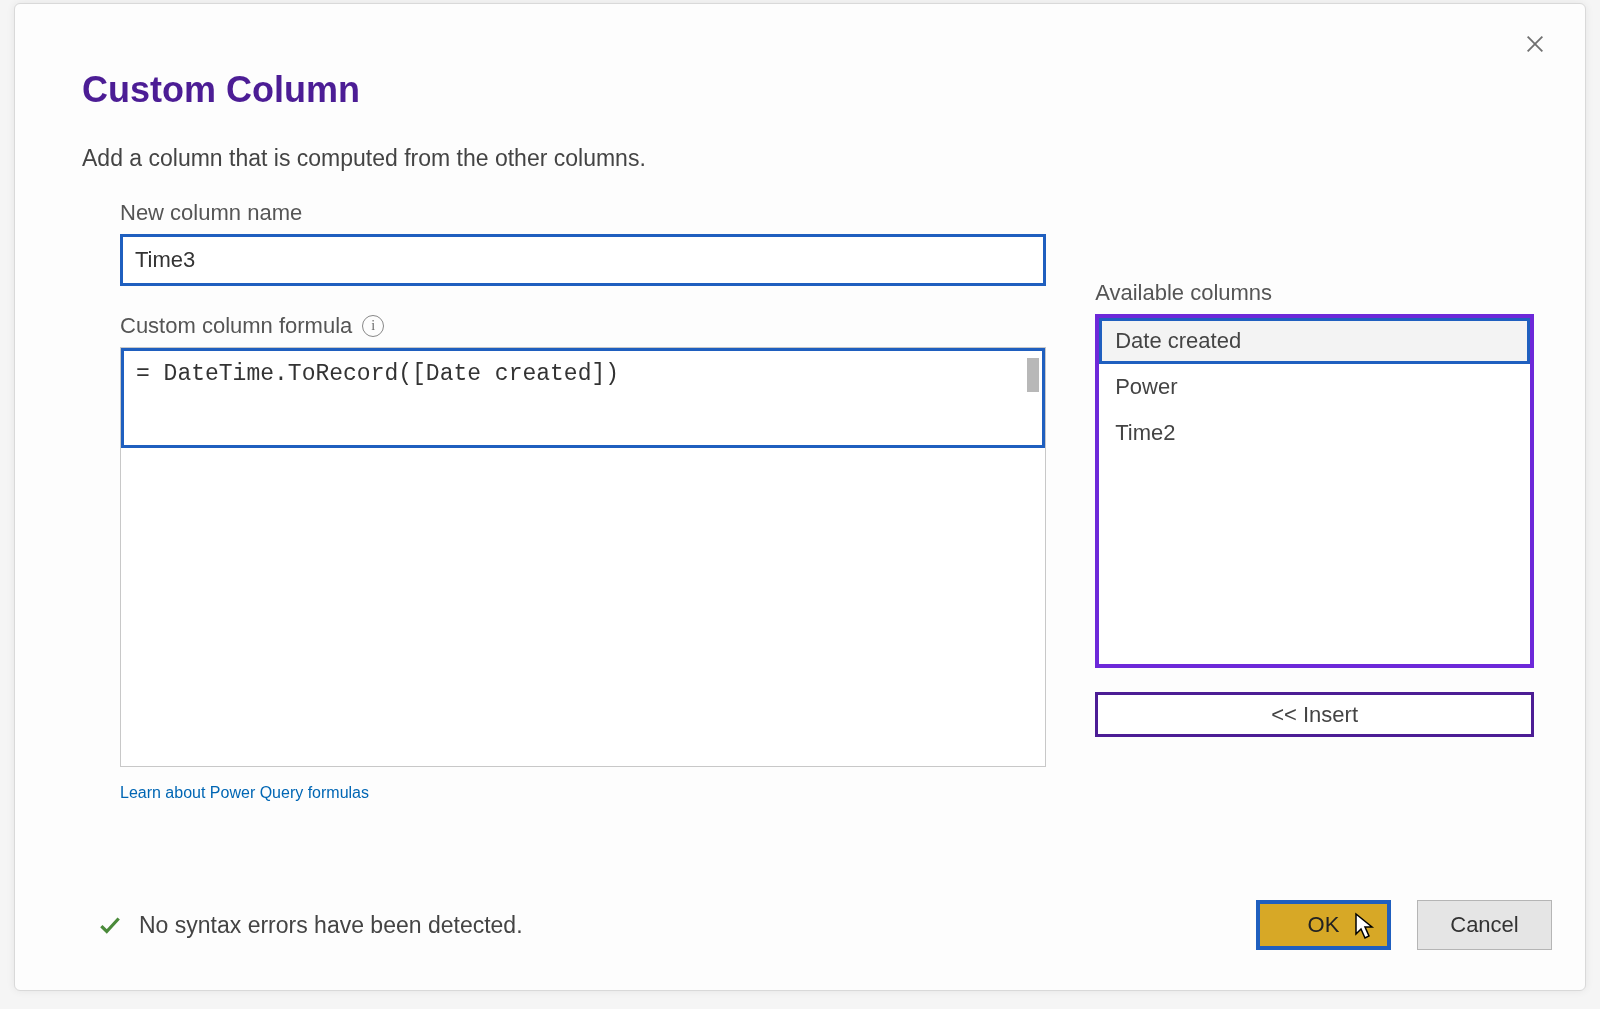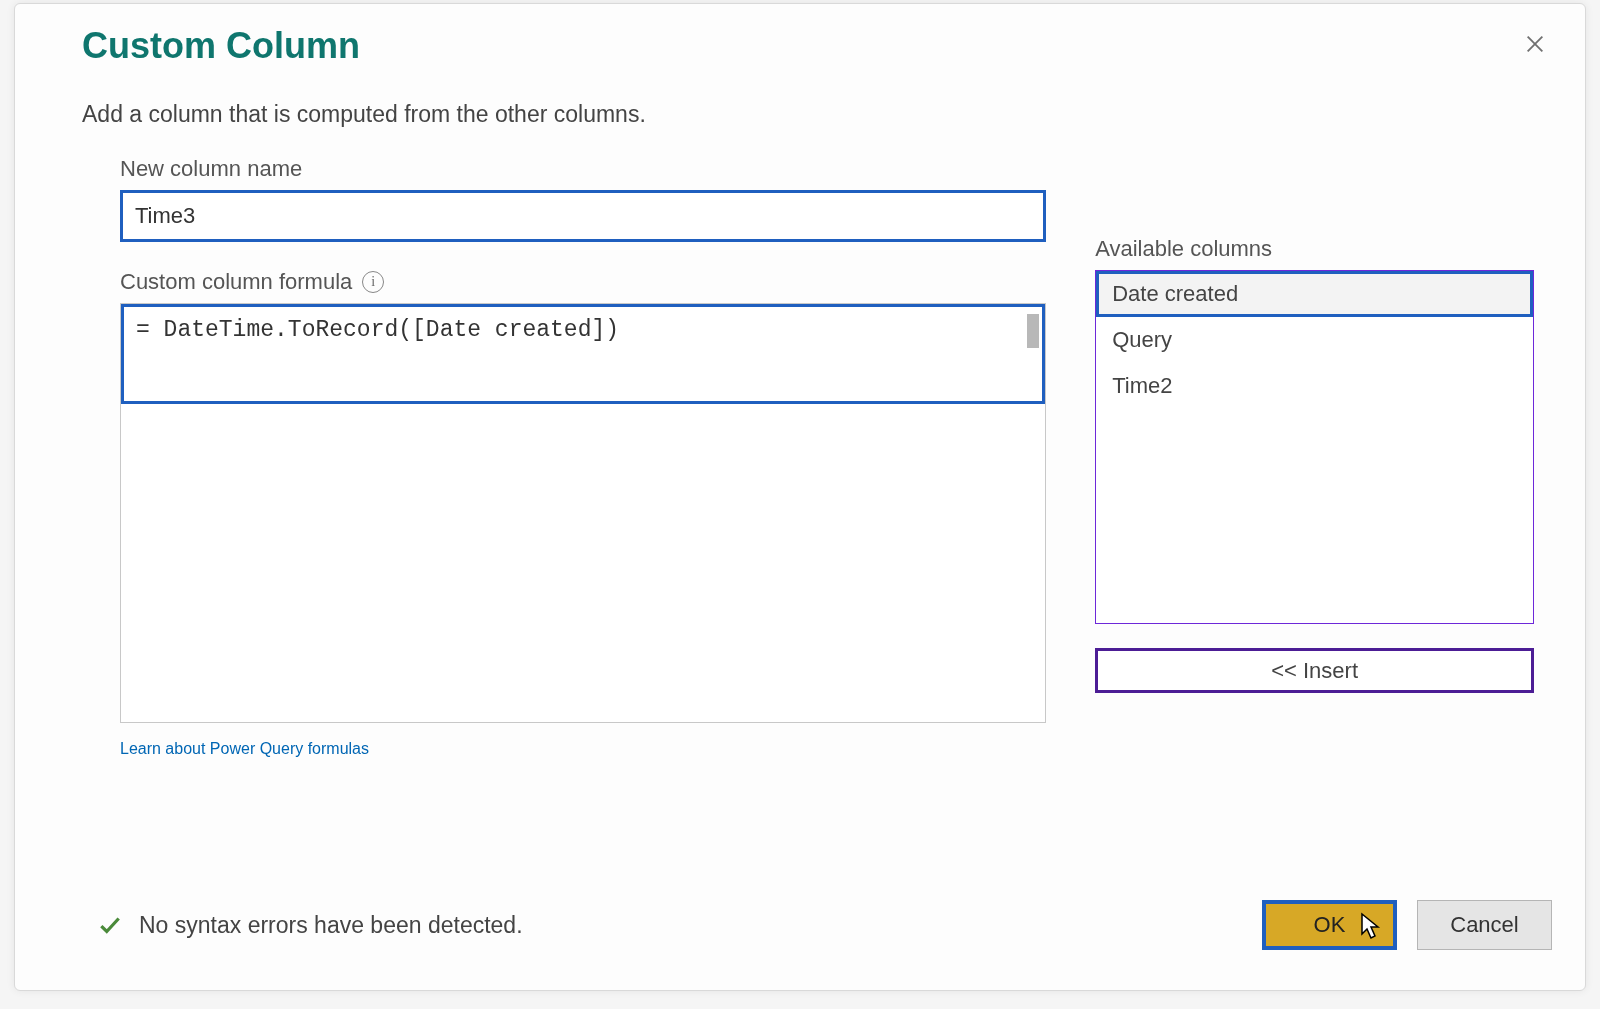--- a/index.html
+++ b/index.html
@@ -36,21 +36,22 @@
       display: flex;
       align-items: center;
       justify-content: center;
       cursor: pointer;
       color: #707070;
     }
     .close-btn svg { width: 22px; height: 22px; }
     .dialog-title {
       font-size: 36px;
       font-weight: 600;
-      color: #0f766e;
+      color: #4c1d95;
+      margin-top: 44px;
       margin-bottom: 34px;
     }
     .dialog-subtitle {
       font-size: 23px;
       color: #444;
       margin-bottom: 28px;
     }
     .columns {
       display: flex;
       gap: 49px;
@@ -124,21 +125,21 @@
     }
     .formula-scroll-marker {
       position: absolute;
       right: 6px;
       top: 10px;
       width: 12px;
       height: 34px;
       background: #b8b8b8;
     }
     .available-container {
-      border: 1px solid #6d28d9;
+      border: 4px solid #6d28d9;
       height: 354px;
       background: #fff;
       margin-bottom: 24px;
     }
     .available-item {
       font-size: 22px;
       color: #444;
       padding: 10px 16px;
       cursor: pointer;
     }
@@ -178,21 +179,21 @@
     .status-msg {
       display: flex;
       align-items: center;
       gap: 16px;
       font-size: 23px;
       color: #444;
     }
     .check-icon { color: #4a8a3a; }
     .button-row {
       display: flex;
-      gap: 20px;
+      gap: 26px;
     }
     .btn {
       width: 135px;
       height: 50px;
       font-size: 22px;
       border: 1px solid #b5b5b5;
       cursor: pointer;
       display: flex;
       align-items: center;
       justify-content: center;
@@ -246,21 +247,21 @@
         <div class="formula-scroll-marker"></div>
       </div>
 
       <a class="link">Learn about Power Query formulas</a>
     </div>
 
     <div class="right-col">
       <label class="field-label" style="margin-top:80px;">Available columns</label>
       <div class="available-container">
         <div class="available-item selected">Date created</div>
-        <div class="available-item">Query</div>
+        <div class="available-item">Power</div>
         <div class="available-item">Time2</div>
       </div>
       <button class="insert-button">&lt;&lt; Insert</button>
     </div>
   </div>
 
   <div class="bottom-row">
     <div class="status-msg">
       <svg class="check-icon" width="26" height="26" viewBox="0 0 24 24" fill="none" stroke="currentColor" stroke-width="3">
         <polyline points="4 13 9 18 20 6"></polyline>

